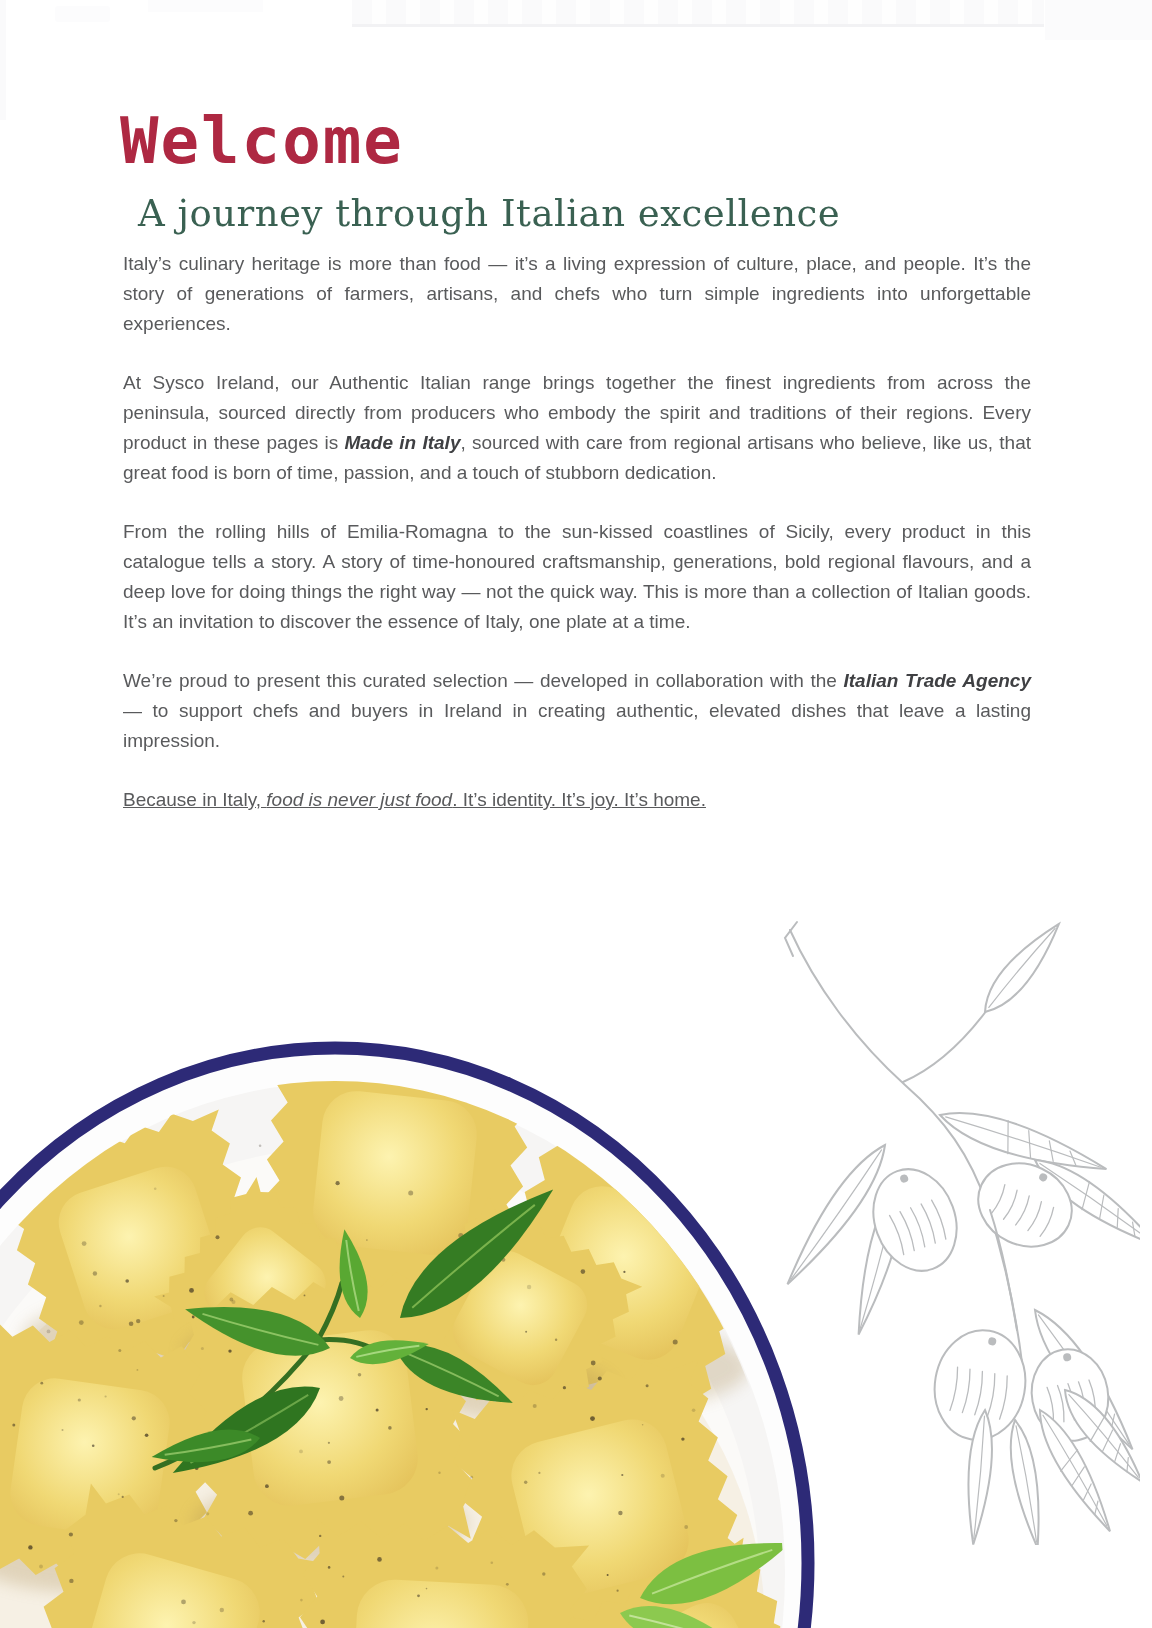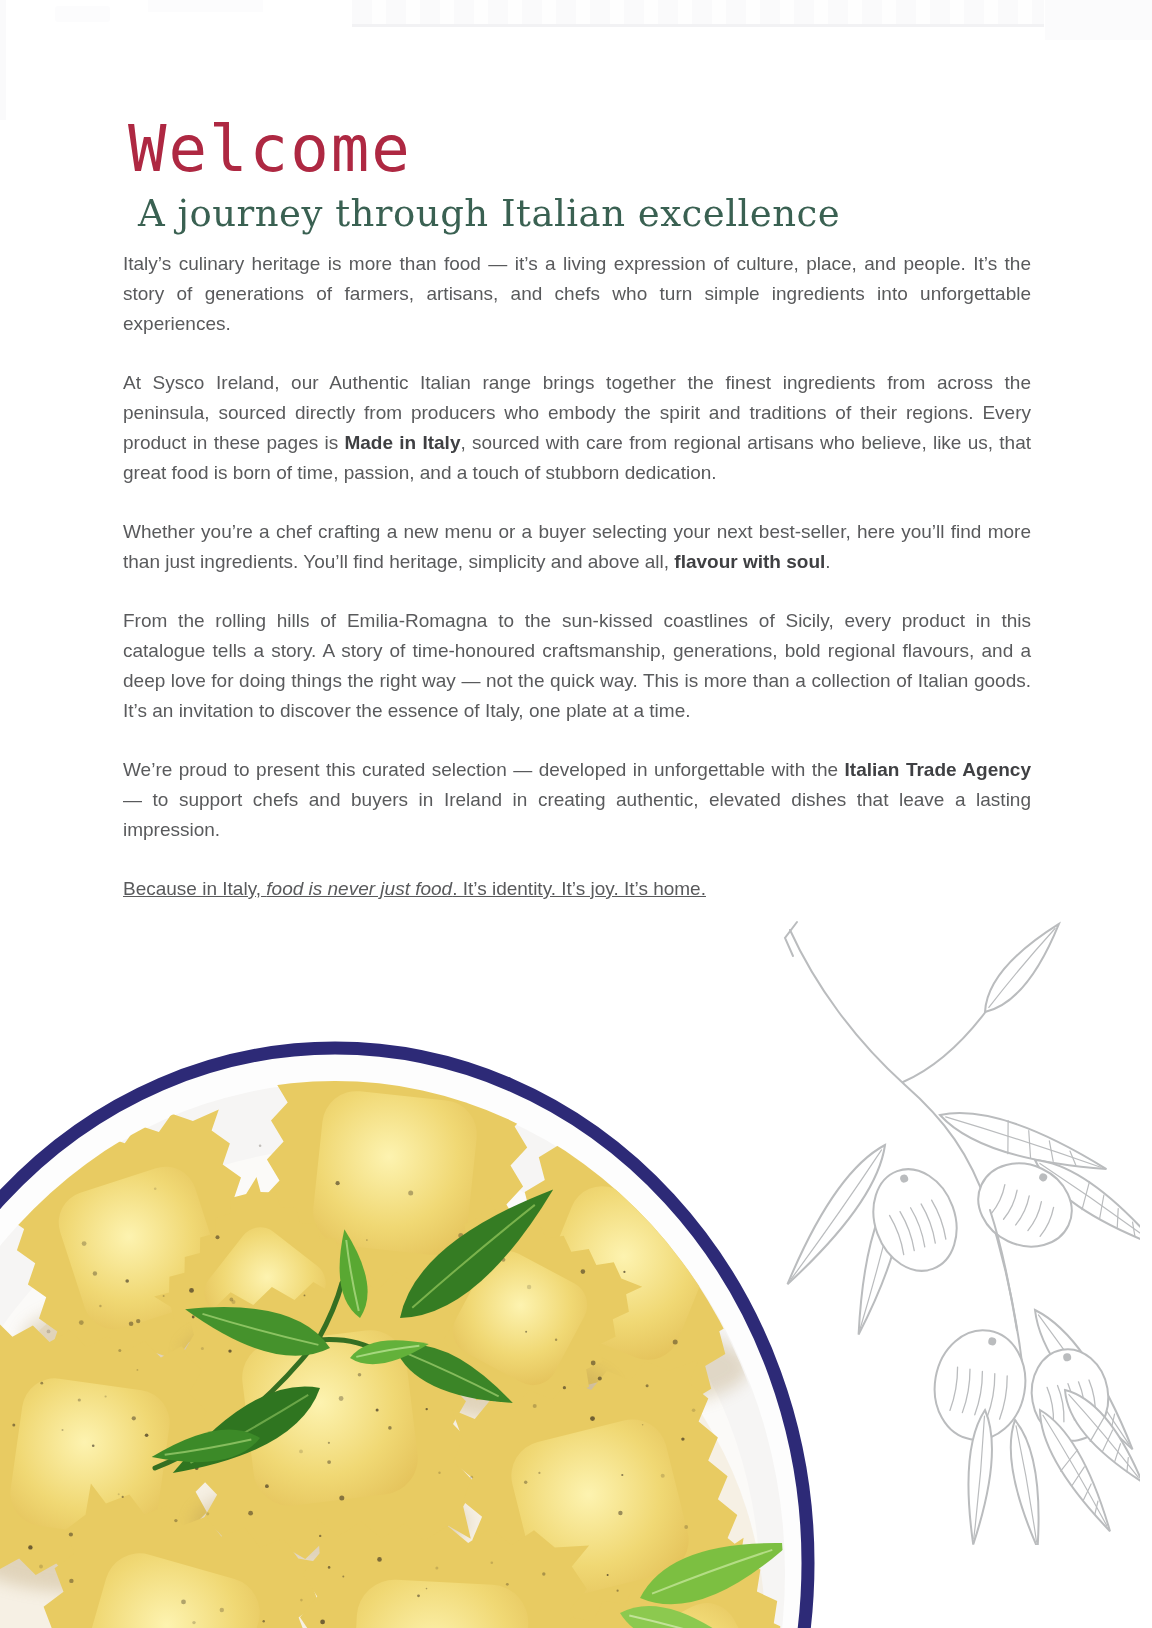--- a/index.html
+++ b/index.html
@@ -7,32 +7,32 @@
         font-family:"Liberation Sans",sans-serif;}
   
   .strip-pattern{position:absolute;left:352px;top:0;width:692px;height:24px;
     background:repeating-linear-gradient(90deg,#fafafb 0 20px,#fefefe 20px 34px);
     border-bottom:3px solid #f2f2f4;}
   .strip-right{position:absolute;left:1045px;top:0;width:107px;height:40px;background:#fbfbfc;}
   .faint-mark-a{position:absolute;left:55px;top:6px;width:55px;height:16px;background:#fcfcfd;border-radius:3px;}
   .faint-mark-b{position:absolute;left:148px;top:0;width:115px;height:12px;background:#fcfcfd;}
   .faint-edge{position:absolute;left:0;top:0;width:6px;height:120px;background:#fafafb;}
 
-  .title{position:absolute;left:120px;top:104px;margin:8px;
-    font-family:"DejaVu Sans Mono",monospace;font-weight:normal;
+  .title{position:absolute;left:120px;top:104px;margin:0;
+    font-family:"DejaVu Sans Mono",monospace;font-weight:bold;
     font-size:64px;letter-spacing:2px;color:var(--title_red,#ae2842);}
   .subtitle{position:absolute;left:122px;top:176px;margin:16px;
     font-family:"DejaVu Serif",serif;font-weight:normal;
     font-size:37px;letter-spacing:0.5px;color:var(--subtitle_green,#3a6152);}
 
   .content{position:absolute;left:123px;top:249px;width:908px;}
   .content p{margin:0 0 29px 0;font-size:19px;line-height:30px;text-align:justify;
     color:var(--body_gray,#595a5c);}
   .content p:last-child{text-align:left;text-decoration:underline;}
-  .run-bold{font-weight:bold;color:var(--bold_text,#3f4043);}
+  .run-bold{font-weight:bold;color:var(--bold_text,#3f4043);font-style:italic;}
   .run-italic{font-style:italic;}
 
   .photo-svg{position:absolute;left:0;top:988px;}
   .sketch-svg{position:absolute;left:735px;top:890px;}
 </style>
 </head>
 <body>
 
 <div class="page">
 
@@ -41,23 +41,22 @@
   <div class="faint-mark-a"></div>
   <div class="faint-mark-b"></div>
   <div class="faint-edge"></div>
 
   <h1 class="title">Welcome</h1>
   <h2 class="subtitle">A journey through Italian excellence</h2>
 
   <div class="content">
     <p><span>Italy’s culinary heritage is more than food — it’s a living expression of culture, place, and people. It’s the story of generations of farmers, artisans, and chefs who turn simple ingredients into unforgettable experiences.</span></p>
     <p><span>At Sysco Ireland, our Authentic Italian range brings together the finest ingredients from across the peninsula, sourced directly from producers who embody the spirit and traditions of their regions. Every product in these pages is </span><span class="run-bold">Made in Italy</span><span>, sourced with care from regional artisans who believe, like us, that great food is born of time, passion, and a touch of stubborn dedication.</span></p>
-    <p><span>Whether you’re a chef crafting a new menu or a buyer selecting your next best-seller, here you’ll find more than just ingredients. You’ll find heritage, simplicity and above all, </span><span class="run-bold">flavour with soul</span><span>.</span></p>
     <p><span>From the rolling hills of Emilia-Romagna to the sun-kissed coastlines of Sicily, every product in this catalogue tells a story. A story of time-honoured craftsmanship, generations, bold regional flavours, and a deep love for doing things the right way — not the quick way. This is more than a collection of Italian goods. It’s an invitation to discover the essence of Italy, one plate at a time.</span></p>
-    <p><span>We’re proud to present this curated selection — developed in unforgettable with the </span><span class="run-bold">Italian Trade Agency</span><span> — to support chefs and buyers in Ireland in creating authentic, elevated dishes that leave a lasting impression.</span></p>
+    <p><span>We’re proud to present this curated selection — developed in collaboration with the </span><span class="run-bold">Italian Trade Agency</span><span> — to support chefs and buyers in Ireland in creating authentic, elevated dishes that leave a lasting impression.</span></p>
     <p><span>Because in Italy, </span><span class="run-italic">food is never just food</span><span>. It’s identity. It’s joy. It’s home.</span></p>
   </div>
 
   <svg class="sketch-svg" id="sketch" width="405" height="655" viewBox="0 0 405 655">
       <g stroke="#babcbe" stroke-width="2" fill="none" stroke-linecap="round">
         <path d="M62,32 L50,48 L58,66"></path>
         <path d="M55,40 C80,95 120,150 170,195 C210,230 235,265 252,315 C270,370 282,430 288,480"></path>
         <path d="M168,192 C200,178 228,152 252,120"></path>
         <g transform="translate(250,122) rotate(-50)">
           <path d="M0,0 Q34.5,-26 115,0 Q34.5,26 0,0 Z" fill="#ffffff"></path>

